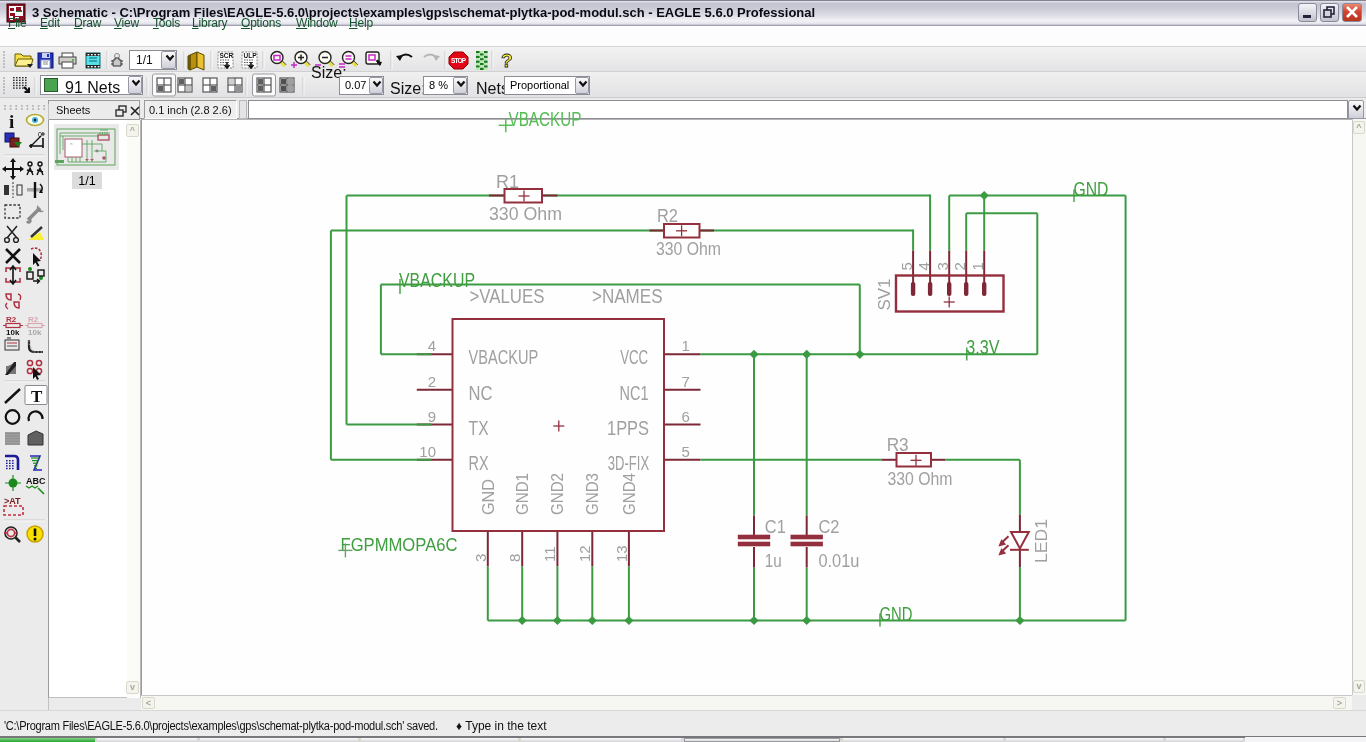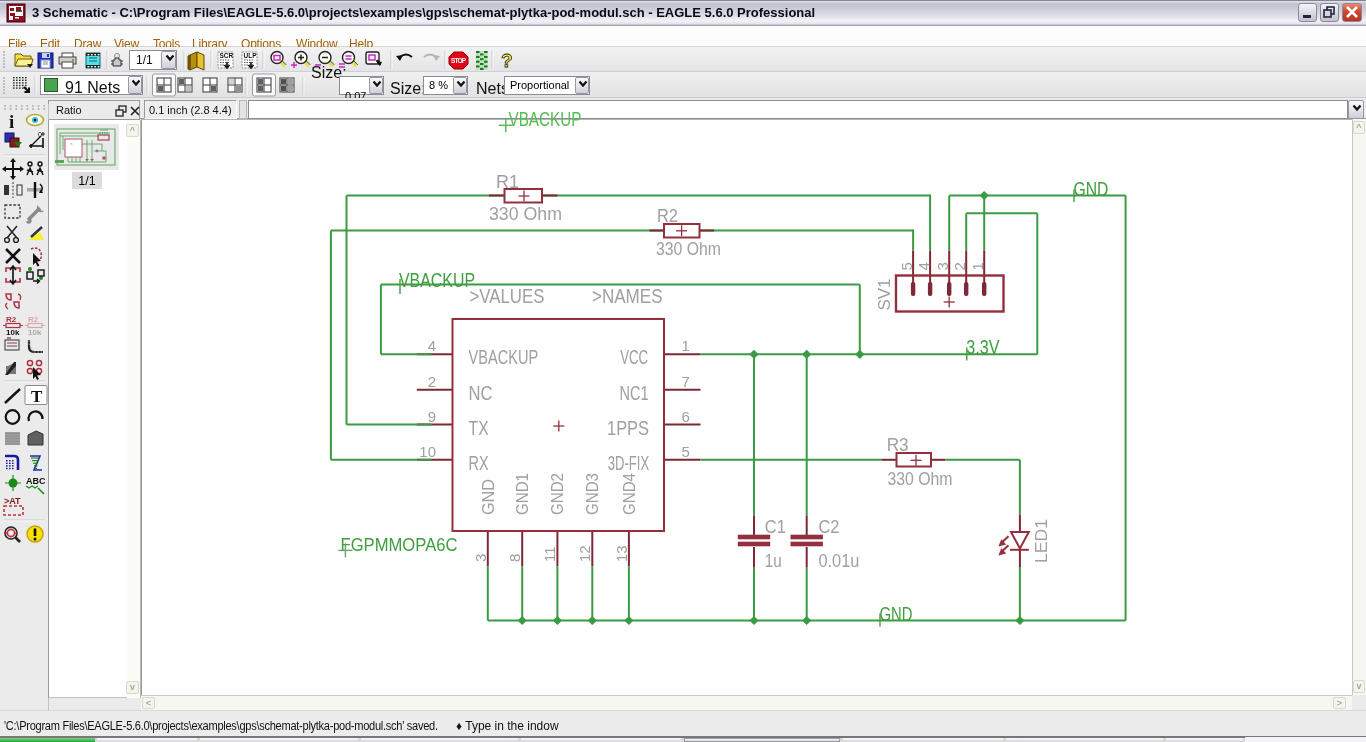--- a/index.html
+++ b/index.html
@@ -1,20 +1,20 @@
 <!DOCTYPE html>
 <html><head><meta charset="utf-8"><style>
 *{margin:0;padding:0;box-sizing:border-box}
 html,body{width:1366px;height:742px;overflow:hidden;font-family:"Liberation Sans",sans-serif;background:#ebebeb}
 .abs{position:absolute}
 #titlebar{left:0;top:0;width:1366px;height:26px;background:linear-gradient(180deg,#4a4a56 0%,#e2e2ec 5%,#c2c2d0 14%,#ccccd8 35%,#dedee8 60%,#f2f2f6 80%,#e2e2ea 92%,#8e8ea0 100%)}
 #titletext{left:32px;top:5px;font-size:13px;font-weight:bold;color:#0a0a14;white-space:nowrap}
 .capbtn{top:3px;width:19px;height:19px;border-radius:3px;border:1px solid #8a8a9a}
 #menubar{left:0;top:26px;width:1366px;height:21px;background:#fdfdfd;border-bottom:1px solid #d6d6d6}
-.menu{position:absolute;top:37px;font-size:12px;color:#a16207;letter-spacing:-0.2px}
+.menu{position:absolute;top:16px;font-size:12px;color:#14532d;letter-spacing:-0.2px}
 #tb1{left:0;top:47px;width:1366px;height:25px;background:linear-gradient(180deg,#f2f2f2,#e4e4e6);border-bottom:1px solid #d0d0d0}
 #tb2{left:0;top:72px;width:1366px;height:26px;background:linear-gradient(180deg,#f0f0f0,#e2e2e4);border-bottom:1px solid #cccccc}
 #row3{left:0;top:98px;width:1366px;height:21px;background:#ebebeb;border-bottom:1px solid #9a9a9a}
 .combo{position:absolute;background:#fff;border:1px solid #8c8c94}
 .combobtn{position:absolute;background:linear-gradient(180deg,#fafafa,#cfcfda);border:1px solid #9898a4;border-radius:2px}
 .chev{position:absolute;font-size:10px;font-weight:bold;color:#1a1a1a}
 .lbl{position:absolute;font-size:16px;color:#111}
 #palette{left:0;top:104px;width:49px;height:606px;background:#ebebeb;border-right:1px solid #c2c2c2}
 #sheetshdr{left:48px;top:100px;width:92px;height:20px;background:#ebebeb;border:1px solid #9a9a9a;font-size:11px;color:#111}
 #sheetlist{left:48px;top:120px;width:79px;height:578px;background:#fff;border-left:1px solid #9a9a9a;border-bottom:1px solid #c0c0c0}
@@ -201,21 +201,21 @@
 <div class="abs combo" style="left:40px;top:75px;width:103px;height:20px"></div>
 <div class="abs" style="left:44px;top:78px;width:14px;height:14px;background:#4aa34e;border:1px solid #2a5a2e"></div>
 <div class="lbl" style="left:65px;top:79px">91 Nets</div>
 <div class="abs combobtn" style="left:128px;top:76px;width:14px;height:18px"></div>
 <div class="chev" style="left:131px;top:79px">
     <svg width="10" height="8" viewBox="0 0 10 8">
       <path d="M1.5 1.5 L5 5.5 L8.5 1.5" fill="none" stroke="#111" stroke-width="2.2"></path>
     </svg>
   </div>
 <div class="lbl" style="left:311px;top:64px">Size:</div>
-<div class="abs combo" style="left:339px;top:76px;width:45px;height:19px;font-size:11px;padding:13px 0 0 5px">0.07</div>
+<div class="abs combo" style="left:339px;top:76px;width:45px;height:19px;font-size:11px;padding:2px 0 0 5px">0.07</div>
 <div class="abs combobtn" style="left:369px;top:77px;width:14px;height:17px"></div>
 <div class="chev" style="left:372px;top:80px">
     <svg width="10" height="8" viewBox="0 0 10 8">
       <path d="M1.5 1.5 L5 5.5 L8.5 1.5" fill="none" stroke="#111" stroke-width="2.2"></path>
     </svg>
   </div>
 <div class="lbl" style="left:390px;top:80px">Size:</div>
 <div class="abs combo" style="left:423px;top:76px;width:45px;height:19px;font-size:11px;padding:2px 0 0 5px">8 %</div>
 <div class="abs combobtn" style="left:453px;top:77px;width:14px;height:17px"></div>
 <div class="chev" style="left:456px;top:80px">
@@ -301,30 +301,30 @@
     <rect x="281" y="6" width="5.2" height="5.2" fill="#505050"></rect>
     <rect x="281" y="13" width="5.2" height="5.2" fill="#505050"></rect>
     <rect x="288" y="6" width="5.2" height="5.2" fill="#a0a0a0"></rect>
     <rect x="288" y="13" width="5.2" height="5.2" fill="#a0a0a0"></rect>
 <line x1="303" y1="4" x2="303" y2="22" stroke="#c6c6c6" stroke-width="1"></line>
     <line x1="304" y1="4" x2="304" y2="22" stroke="#fafafa" stroke-width="1"></line>
 </svg>
 
 <div class="abs" id="row3"></div>
 <div class="abs" id="sheetshdr">
-    <span style="position:absolute;left:7px;top:3px">Ratio</span>
+    <span style="position:absolute;left:7px;top:3px">Sheets</span>
 <svg class="abs" style="left:66px;top:4px" width="12" height="12">
       <rect x="4" y="1" width="7" height="6" fill="none" stroke="#222" stroke-width="1.3"></rect>
       <rect x="1" y="5" width="7" height="6" fill="#ebebeb" stroke="#222" stroke-width="1.3"></rect>
     </svg>
 <svg class="abs" style="left:80px;top:4px" width="12" height="12">
       <path d="M2 2 L10 10 M10 2 L2 10" stroke="#222" stroke-width="1.6"></path>
     </svg>
 </div>
-<div class="abs" style="left:144px;top:100px;width:93px;height:19px;background:#eeeeee;border:1px solid #9a9a9a;border-right-color:#fff;border-bottom-color:#fff;font-size:11px;color:#111;padding:3px 0 0 4px">0.1 inch (2.8 4.4)</div>
+<div class="abs" style="left:144px;top:100px;width:93px;height:19px;background:#eeeeee;border:1px solid #9a9a9a;border-right-color:#fff;border-bottom-color:#fff;font-size:11px;color:#111;padding:3px 0 0 4px">0.1 inch (2.8 2.6)</div>
 <div class="abs" style="left:239px;top:100px;width:8px;height:19px;background:#e4e4e4;border:1px solid #b8b8b8"></div>
 <div class="abs combo" style="left:248px;top:100px;width:1100px;height:19px"></div>
 <div class="abs combobtn" style="left:1348px;top:100px;width:16px;height:19px"></div>
 <div class="chev" style="left:1352px;top:104px;font-size:11px">
     <svg width="10" height="8" viewBox="0 0 10 8">
       <path d="M1.5 1.5 L5 5.5 L8.5 1.5" fill="none" stroke="#111" stroke-width="2.2"></path>
     </svg>
   </div>
 
 <div class="abs" id="palette"></div>
@@ -685,21 +685,21 @@
 
 <div class="abs" id="vsb"></div>
 <div class="abs sbbtn" style="left:1353px;top:121px;width:12px;height:13px">^</div>
 <div class="abs sbbtn" style="left:1353px;top:680px;width:12px;height:13px">v</div>
 <div class="abs" id="hsb"></div>
 <div class="abs sbbtn" style="left:142px;top:697px;width:13px;height:12px">&lt;</div>
 <div class="abs sbbtn" style="left:1333px;top:697px;width:13px;height:12px">&gt;</div>
 
 <div class="abs" id="statusbar">
     <span style="position:absolute;left:4px;top:8px;letter-spacing:-0.3px;transform-origin:0 50%;transform:scaleX(0.922)">'C:\Program Files\EAGLE-5.6.0\projects\examples\gps\schemat-plytka-pod-modul.sch' saved.</span>
-    <span style="position:absolute;left:456px;top:8px">♦ Type in the indow</span>
+    <span style="position:absolute;left:456px;top:8px">♦ Type in the text</span>
   </div>
 
 <div class="abs" id="taskbar"></div>
 <div class="abs" style="left:0;top:738px;width:95px;height:4px;background:linear-gradient(180deg,#7ed87e,#2f9e37)"></div>
 <div class="tseg" style="left:97px;width:100px"></div>
 <div class="tseg" style="left:200px;width:158px"></div>
 <div class="tseg" style="left:361px;width:157px"></div>
 <div class="tseg" style="left:521px;width:160px"></div>
 <div class="tseg" style="left:684px;width:156px;border:1px solid #9a9aa2"></div>
 <div class="tseg" style="left:843px;width:160px"></div>

